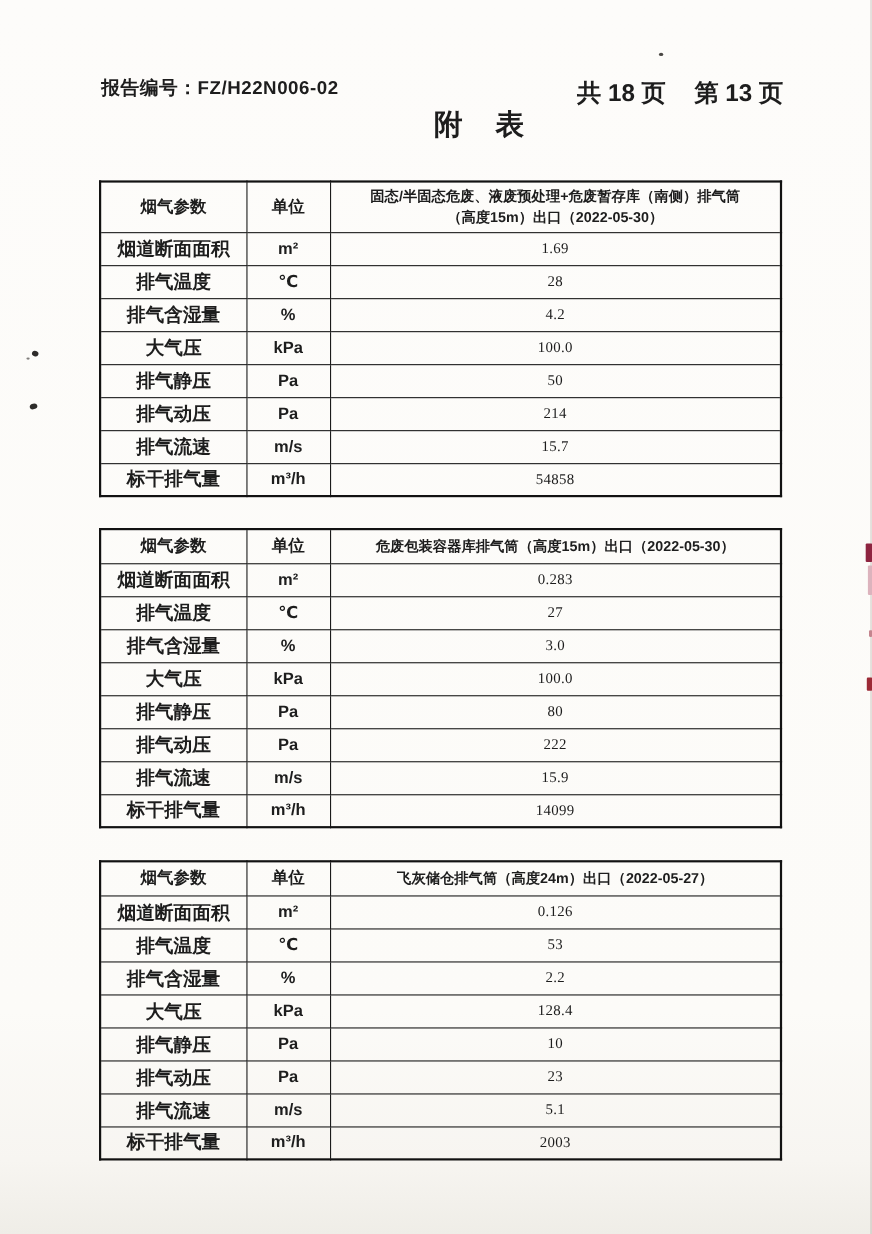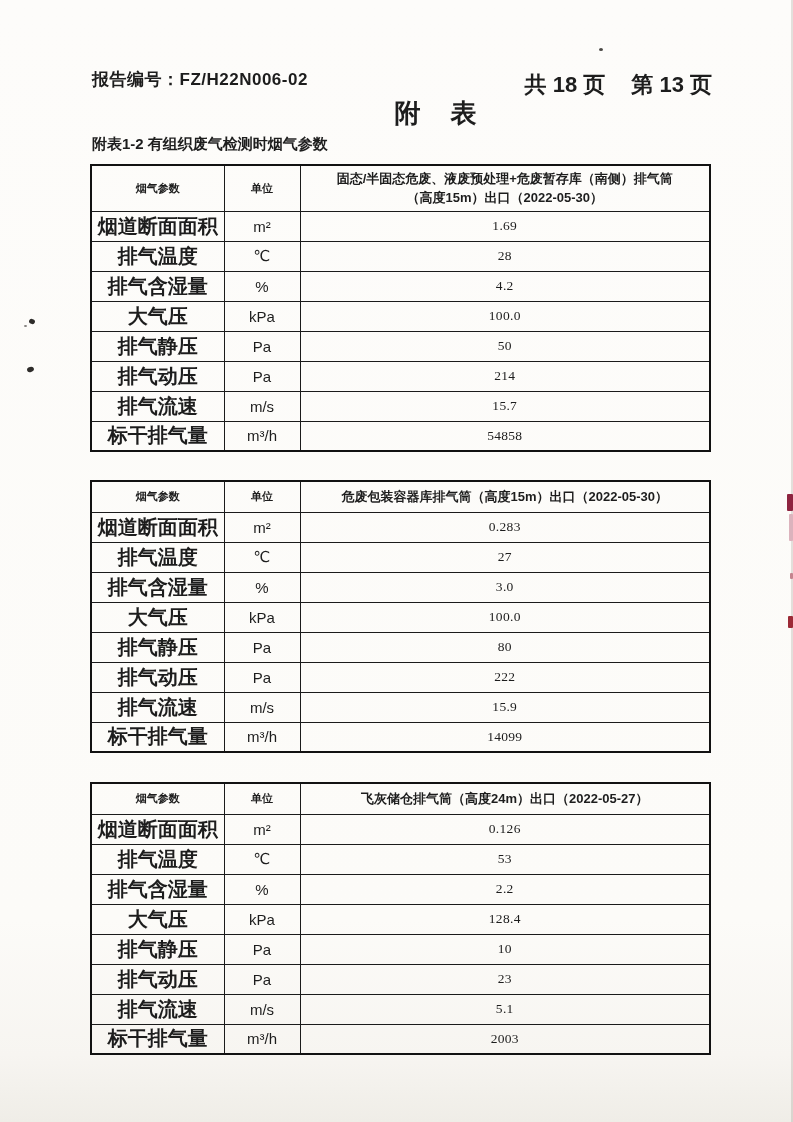--- a/index.html
+++ b/index.html
@@ -21,23 +21,23 @@
 
   table.ftable { position:absolute; left:90px; width:619px; border-collapse:collapse;
     table-layout:fixed; border:2px solid #121212; }
   .ftable th, .ftable td { border:1.6px solid #1b1b1b; text-align:center;
     vertical-align:middle; padding:0 4px; box-sizing:border-box; overflow:hidden; }
   #t1 { top:164px; } #t2 { top:480px; } #t3 { top:782px; }
   .ftable tr.data { height:30px; }
   #t1 tr.head { height:46px; }
   #t2 tr.head, #t3 tr.head { height:31px; }
 
-  th.c-param, th.c-unit { font-size:11px; font-weight:700; }
-  td.c-param { font-size:20px; font-weight:600; }
-  td.c-unit  { font-size:15px; font-weight:400; }
+  th.c-param, th.c-unit { font-size:15px; font-weight:700; }
+  td.c-param { font-size:17px; font-weight:600; }
+  td.c-unit  { font-size:15px; font-weight:700; }
   th.c-outlet { font-family:Liberation Sans, sans-serif; font-size:13px;
     font-weight:600; line-height:1.5; white-space:pre-line; }
   td.c-value  { font-family:"Liberation Serif","DejaVu Serif",serif; font-size:13.5px;
     font-weight:500; letter-spacing:0.3px; }
 
   
   .speck { position:absolute; background:#2e2c2a; border-radius:50%; }
   .speck.s1 { left:29px; top:319px; width:6px; height:5px; transform:rotate(20deg); }
   .speck.s1b{ left:24px; top:325px; width:3px; height:2px; opacity:.6; }
   .speck.s2 { left:27px; top:367px; width:7px; height:5px; transform:rotate(-15deg); }
@@ -52,21 +52,20 @@
 <body>
 
 <div class="page">
 
   <div class="report-no">报告编号：FZ/H22N006-02</div>
   <div class="pagination">
     <span>共 18 页</span><span class="gap"></span><span>第 13 页</span>
   </div>
 
   <div class="doc-title">附　表</div>
-  <div class="subtitle">附表1-2 有组织废气检测时烟气参数</div>
 
   <table class="ftable" id="t1">
     <colgroup>
         <col style="width:133px">
         <col style="width:76px">
         <col style="width:410px">
       </colgroup>
     <tbody>
         <tr class="head">
       <th class="c-param">烟气参数</th>

